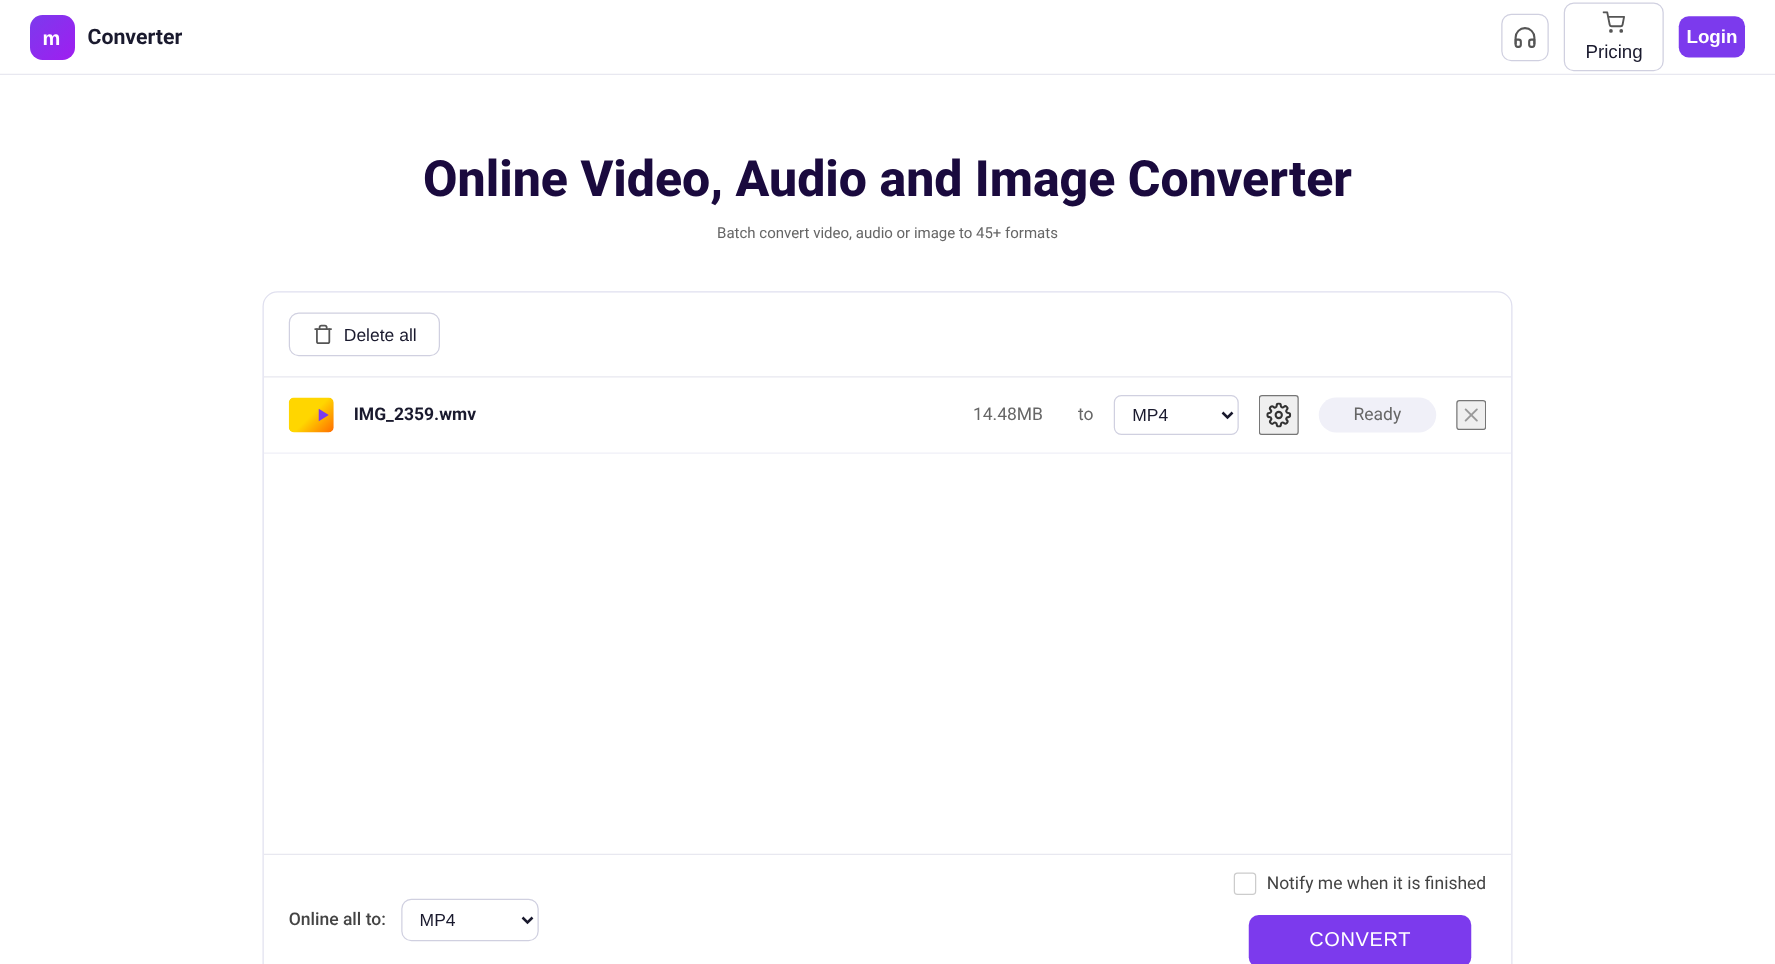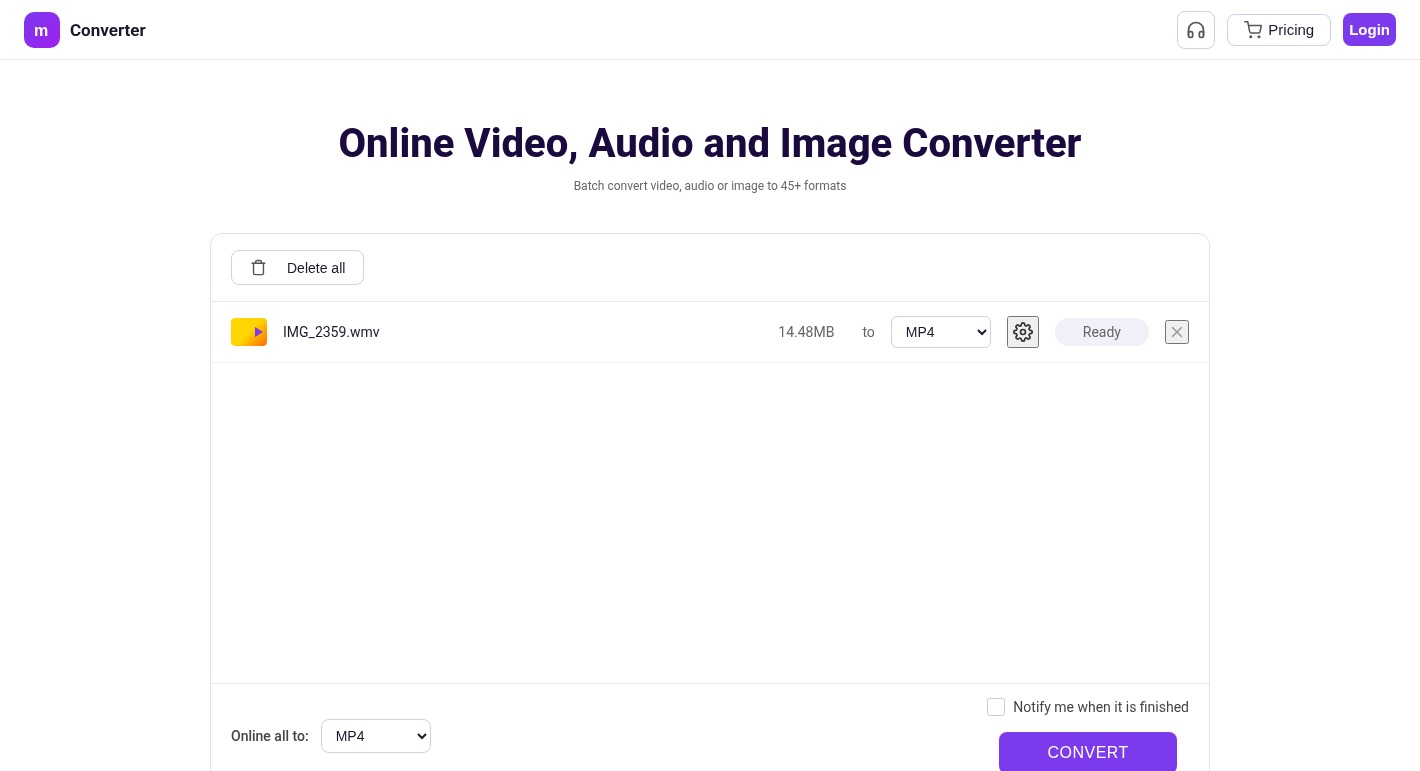--- a/index.html
+++ b/index.html
@@ -62,20 +62,21 @@
       align-items: center;
       gap: 6px;
       padding: 6px 16px;
       border: 1.5px solid #d0d0e0;
       border-radius: 8px;
       background: #fff;
       font-size: 15px;
       font-weight: 500;
       color: #1a1a2e;
       cursor: pointer;
+      flex-direction: column;
     }
     .login-btn {
       padding: 8px 6px;
       background: #7c3aed;
       color: #fff;
       border: none;
       border-radius: 8px;
       font-size: 15px;
       font-weight: 600;
       cursor: pointer;
@@ -124,21 +125,21 @@
       border-radius: 8px;
       background: #fff;
       color: #7c3aed;
       font-size: 14px;
       font-weight: 600;
       cursor: pointer;
     }
     .delete-all-btn {
       display: flex;
       align-items: center;
-      gap: 20px;
+      gap: 8px;
       padding: 8px 18px;
       border: 1.5px solid #d0d0e0;
       border-radius: 8px;
       background: #fff;
       color: #1a1a2e;
       font-size: 14px;
       font-weight: 500;
       cursor: pointer;
     }
 
@@ -173,21 +174,21 @@
       right: 4px;
       transform: translateY(-50%);
       width: 0;
       height: 0;
       border-style: solid;
       border-width: 5px 0 5px 8px;
       border-color: transparent transparent transparent #7c3aed;
     }
     .file-name {
       font-size: 14px;
-      font-weight: 400;
+      font-weight: 700;
       color: #1a1a2e;
       flex: 1;
     }
     .file-size {
       font-size: 14px;
       color: #666;
       width: 80px;
       text-align: center;
     }
     .file-to-label {

